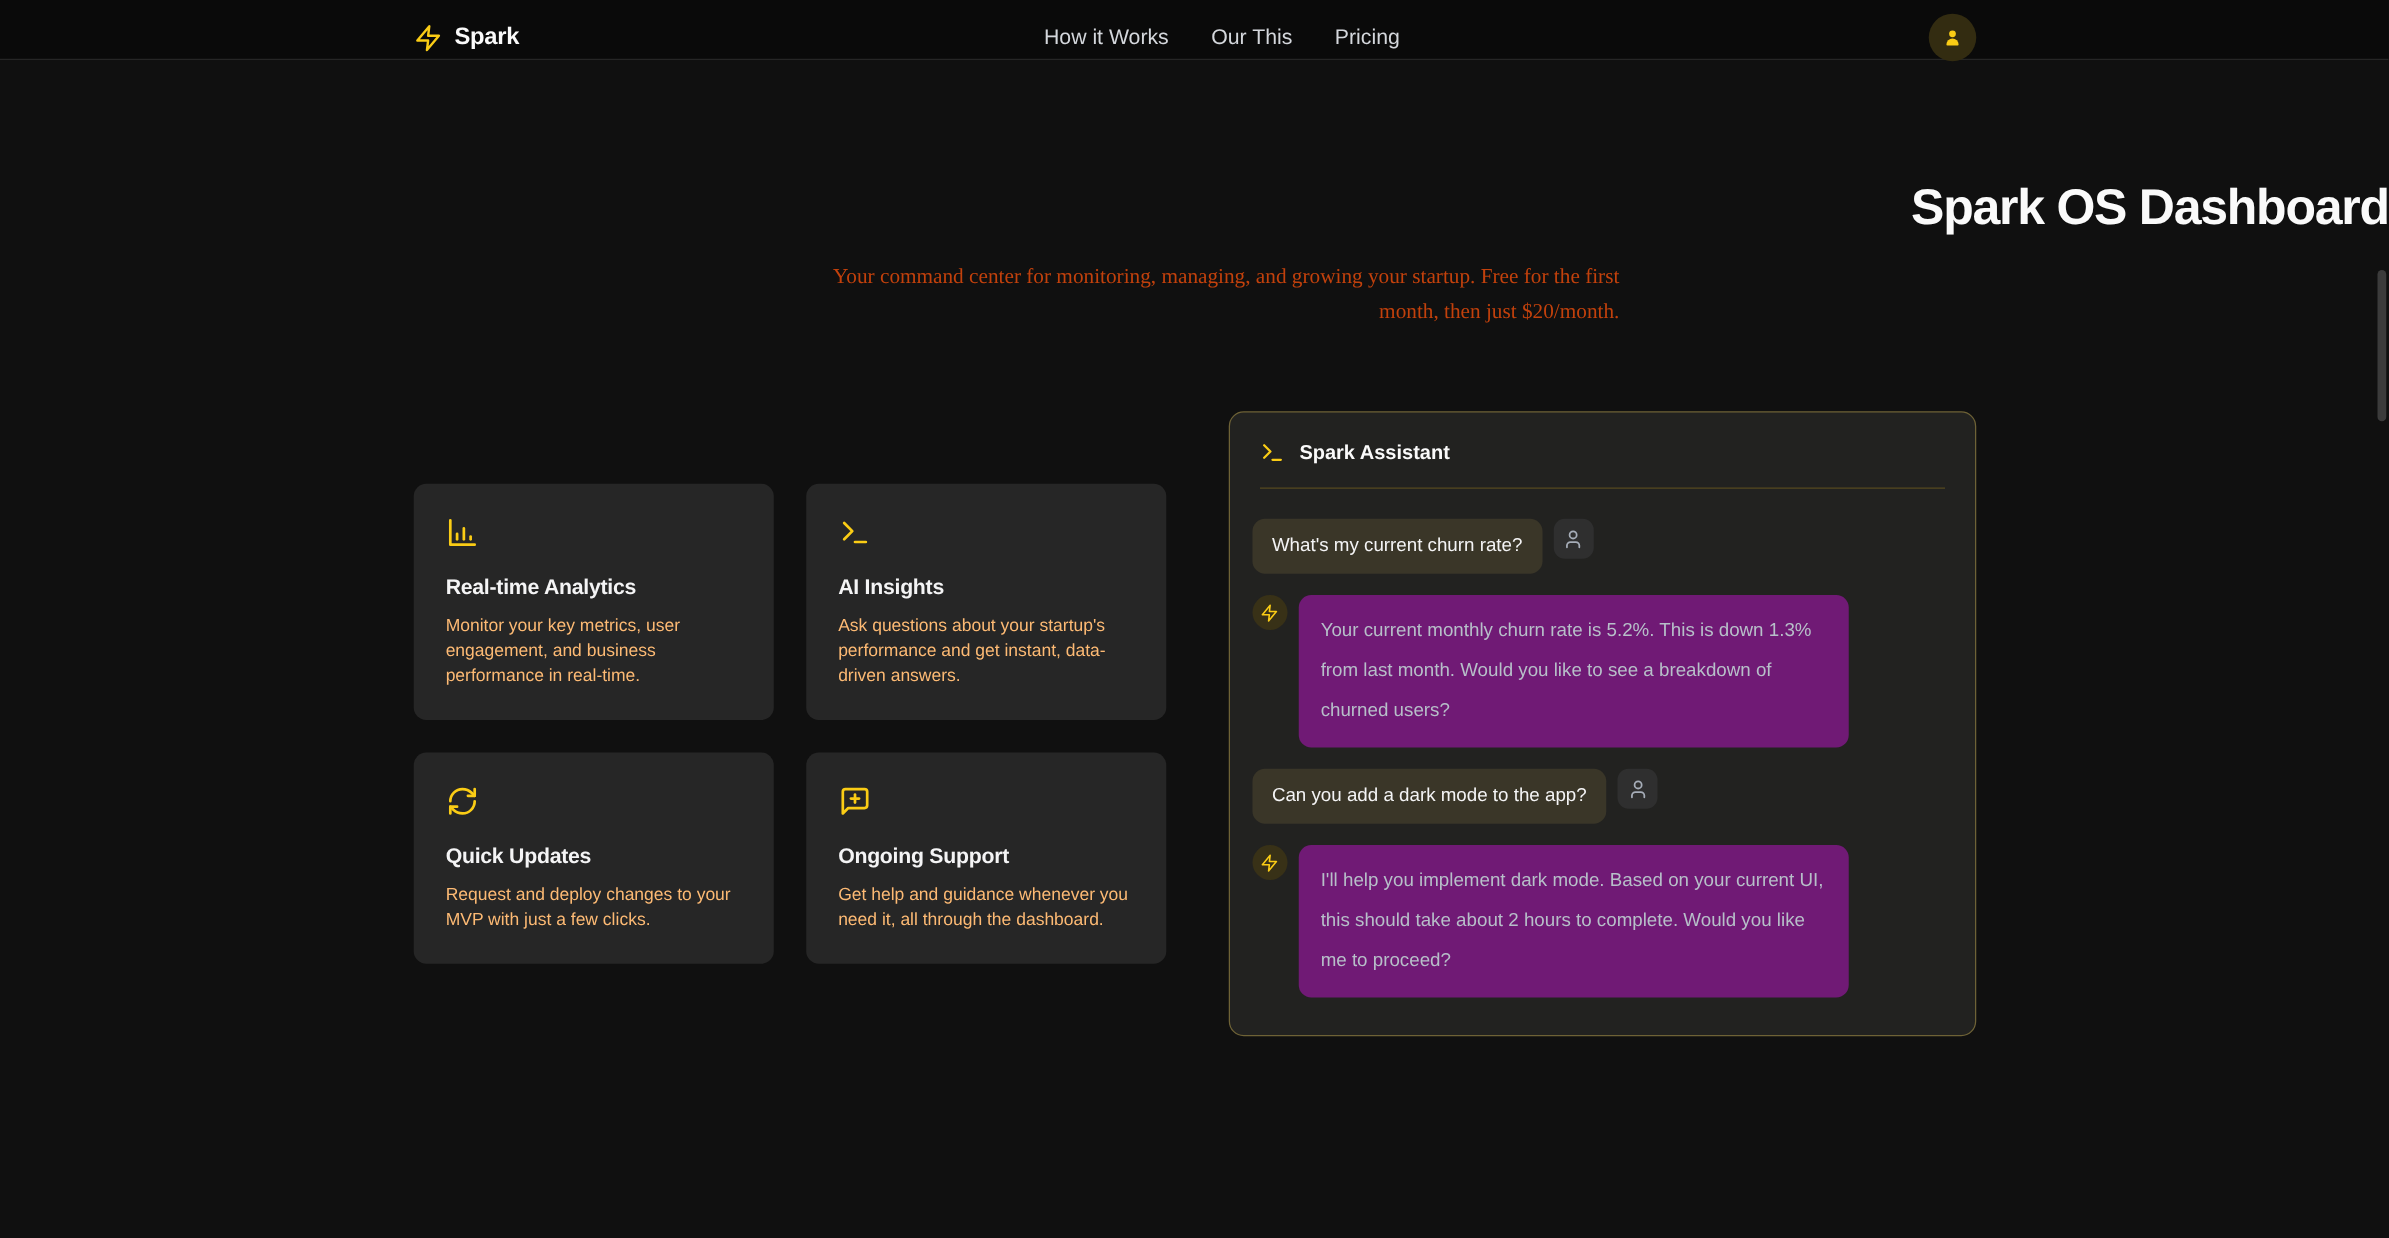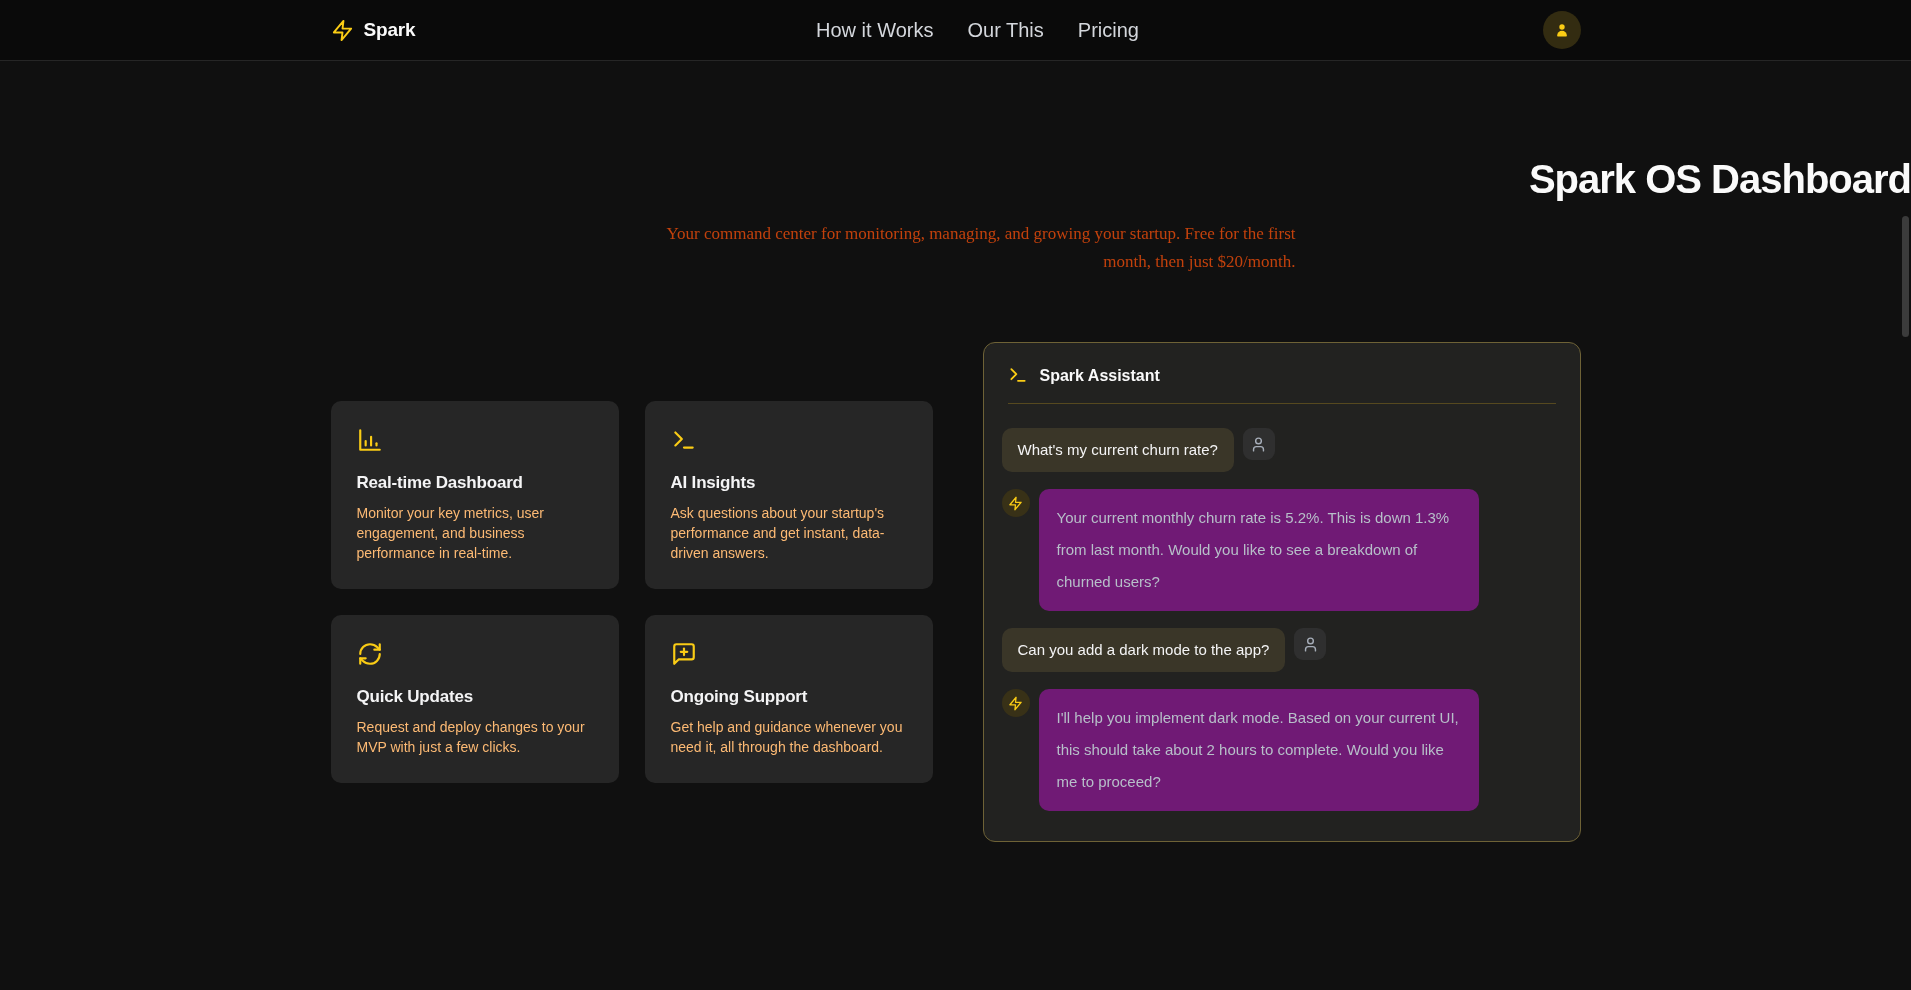--- a/index.html
+++ b/index.html
@@ -7,21 +7,21 @@
     width: 1911px; height: 990px;
     background: #101010;
     overflow: hidden;
     font-family: "Liberation Sans", sans-serif;
     -webkit-font-smoothing: antialiased;
   }
 
   
   .nav {
     position: relative;
-    height: 61px;
+    height: 48px;
     background: #0a0a0a;
     border-bottom: 1px solid #262626;
   }
   .nav-inner {
     width: 1250px; height: 60px;
     margin: 0 auto;
     display: flex; align-items: center; justify-content: space-between;
   }
   .brand {
     display: flex; align-items: center; gap: 10px;
@@ -29,21 +29,21 @@
   }
   .brand-name {
     color: #fafafa; font-size: 19px; font-weight: 700; letter-spacing: -0.2px;
   }
   .nav-links {
     position: absolute; left: 50%; top: 0; height: 60px;
     transform: translateX(calc(-50% + 22px));
     display: flex; align-items: center; gap: 34px;
   }
   .nav-link {
-    color: #d4d7dc; font-size: 20px; cursor: pointer; white-space: nowrap;
+    color: #d4d7dc; font-size: 17px; cursor: pointer; white-space: nowrap;
   }
   .nav-avatar {
     width: 38px; height: 38px; border-radius: 50%;
     background: #332c11;
     display: flex; align-items: center; justify-content: center;
     cursor: pointer; border: none;
   }
 
   
   .hero { margin-top: 96px; text-align: right; }
@@ -177,21 +177,21 @@
 
     <div class="card">
       <span class="icon">
         <svg width="26" height="26" viewBox="0 0 24 24" fill="none" stroke="#facc15" stroke-width="2" stroke-linecap="round" stroke-linejoin="round">
             <path d="M3 3v18h18"></path>
             <path d="M18 17v-2"></path>
             <path d="M13 17V9"></path>
             <path d="M8 17v-4"></path>
           </svg>
       </span>
-      <h3>Real-time Dashboard</h3>
+      <h3>Real-time Analytics</h3>
       <p>Monitor your key metrics, user engagement, and business performance in real-time.</p>
     </div>
 
     <div class="card">
       <span class="icon">
         <svg width="26" height="26" viewBox="0 0 24 24" fill="none" stroke="#facc15" stroke-width="2" stroke-linecap="round" stroke-linejoin="round">
             <polyline points="4 17 10 11 4 5"></polyline>
             <line x1="12" y1="19" x2="20" y2="19"></line>
           </svg>
       </span>

